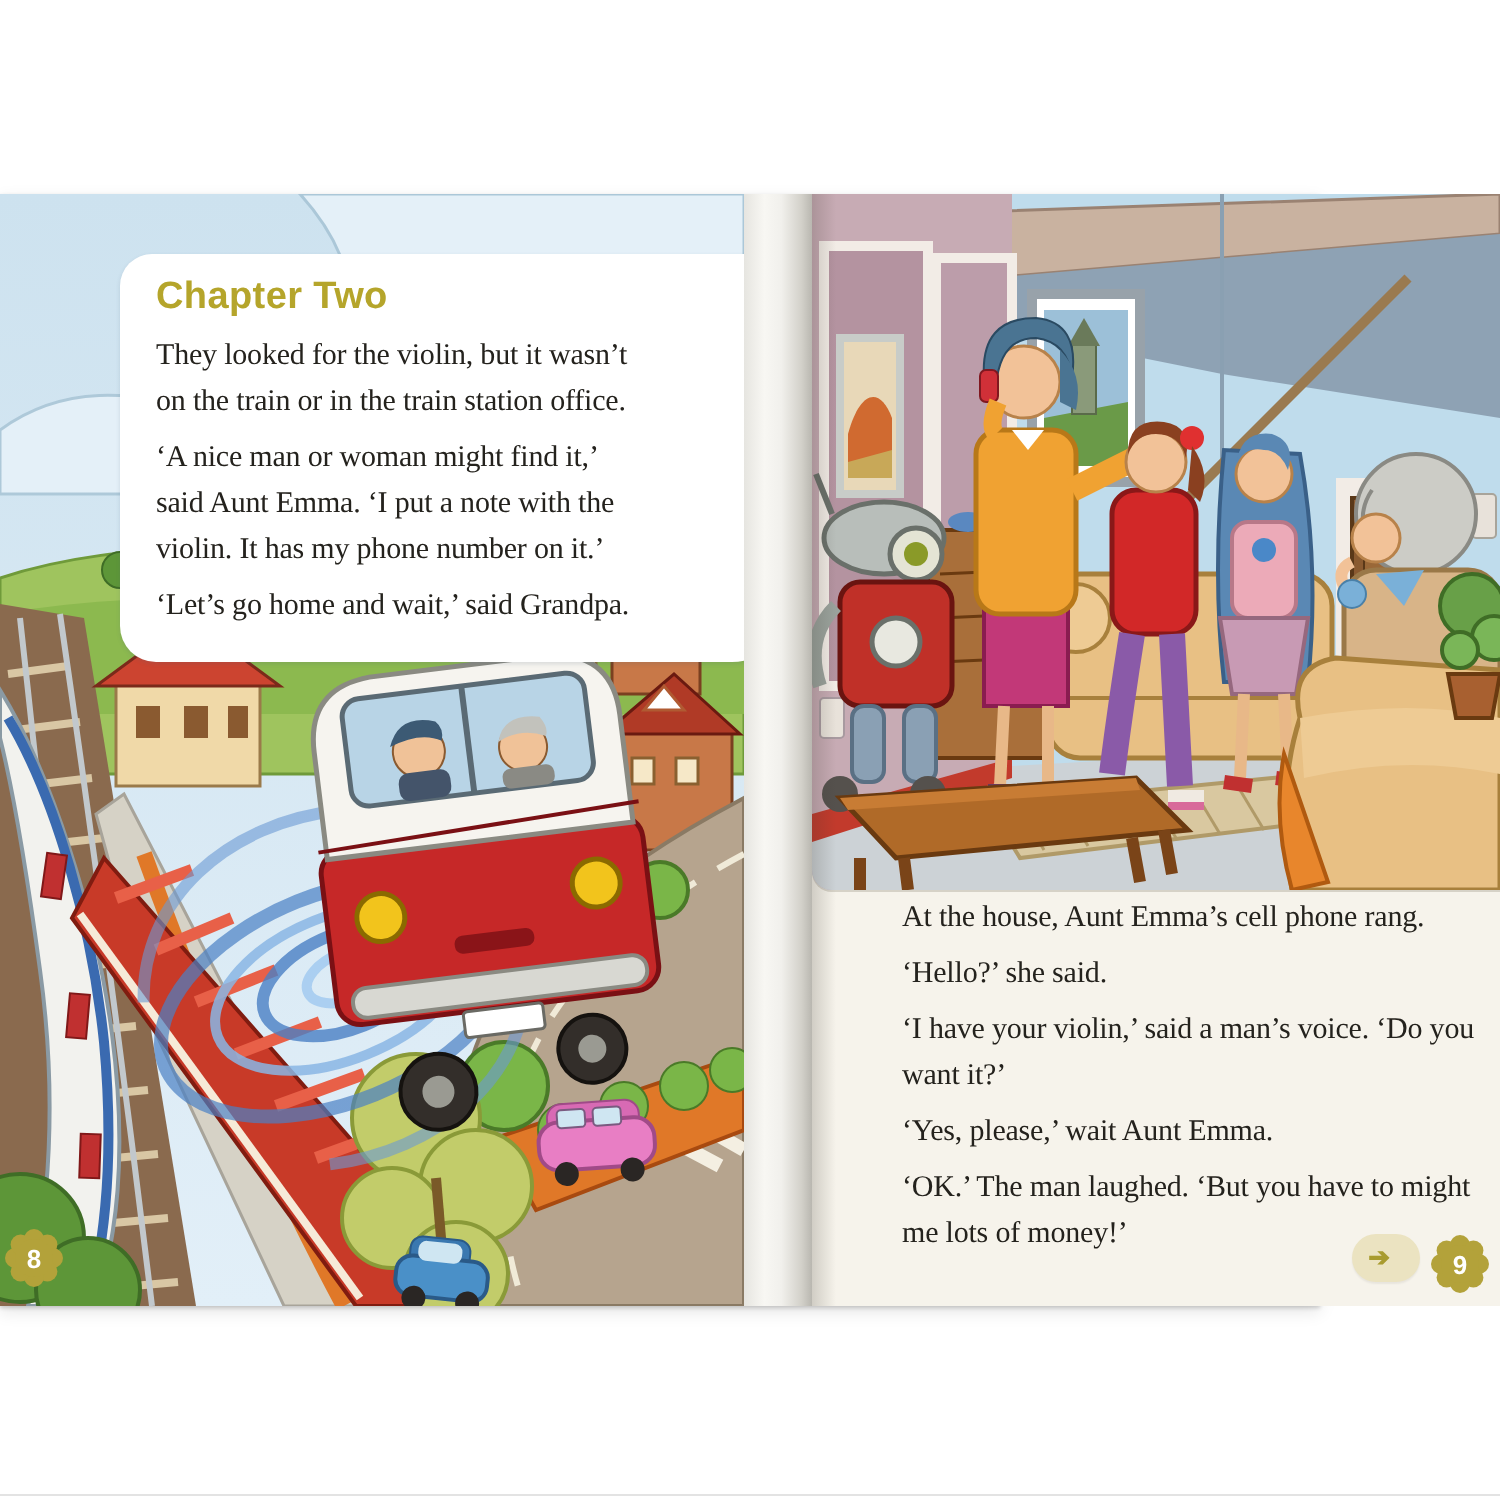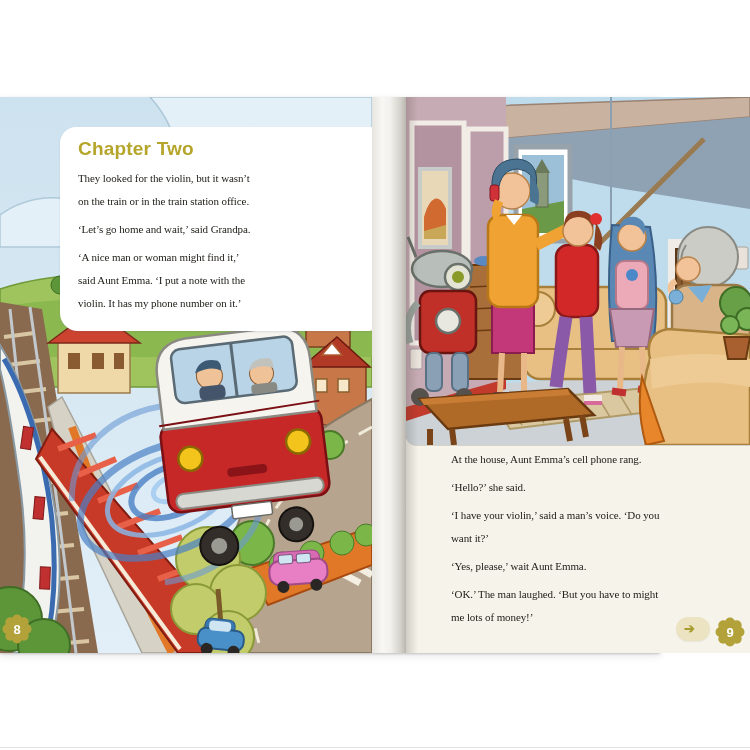--- a/index.html
+++ b/index.html
@@ -37,21 +37,21 @@
     background:#ffffff;border-radius:16px 20px 30px 18px;
     padding:11px 14px 16px 18px;
     box-shadow:0 1px 2px rgba(80,100,120,.18);
   }
   .text-panel h2{
     margin:0 0 7px 0;font-size:19px;font-weight:bold;color:#b5a52b;
     font-family:"Liberation Sans",sans-serif;letter-spacing:.2px;
   }
   .story p{
     margin:0 0 5px 0;font-family:"Liberation Serif",serif;
-    font-size:11px;line-height:23px;color:#24221d;white-space:pre-line;
+    font-size:15px;line-height:23px;color:#24221d;white-space:pre-line;
     letter-spacing:-0.1px;
   }
   .story p:last-child{margin-bottom:0;}
 
   
   .right-text{position:absolute;left:10px;top:351px;width:330px;z-index:4;margin-left:35px;}
 
   
   .activities{
     position:absolute;right:40px;top:520px;z-index:6;
@@ -285,24 +285,24 @@
         <circle cx="13" cy="35" r="6" fill="#2a2624"></circle>
           <circle cx="46" cy="35" r="6" fill="#2a2624"></circle>
       </g>
     </svg>
 
     <div class="text-panel">
       <h2>Chapter Two</h2>
       <div class="story">
         <p>They looked for the violin, but it wasn’t
 on the train or in the train station office.</p>
-        <p>‘Let’s go home and wait,’ said Grandpa.</p>
         <p>‘A nice man or woman might find it,’
 said Aunt Emma. ‘I put a note with the
 violin. It has my phone number on it.’</p>
+        <p>‘Let’s go home and wait,’ said Grandpa.</p>
       </div>
     </div>
 
     <div class="pagenum pagenum-left">
       <svg width="30" height="30" viewBox="0 0 30 30">
         <g fill="#b3a23a">
           <circle cx="15" cy="5.5" r="5"></circle>
             <circle cx="21.7" cy="8.3" r="5"></circle>
             <circle cx="24.5" cy="15" r="5"></circle>
           <circle cx="21.7" cy="21.7" r="5"></circle>

